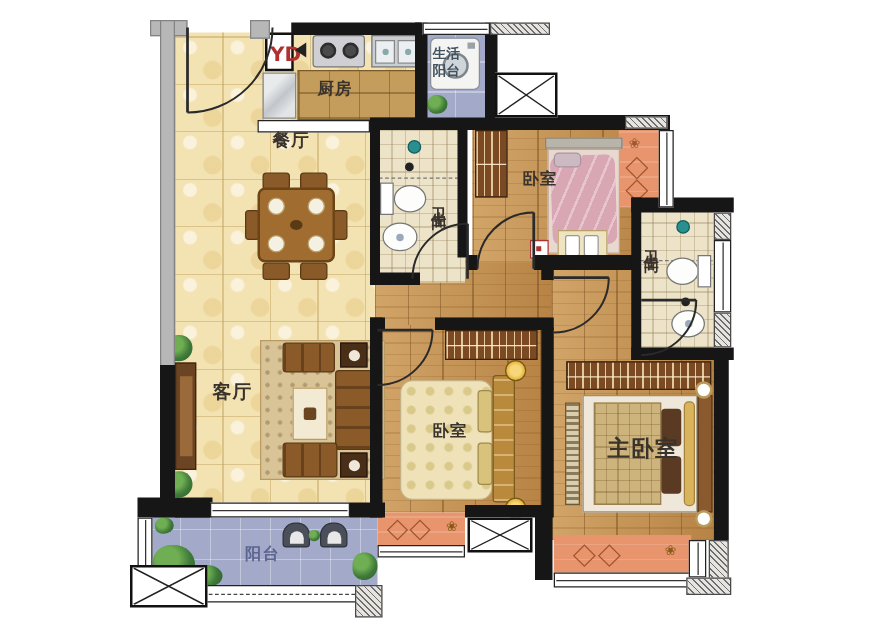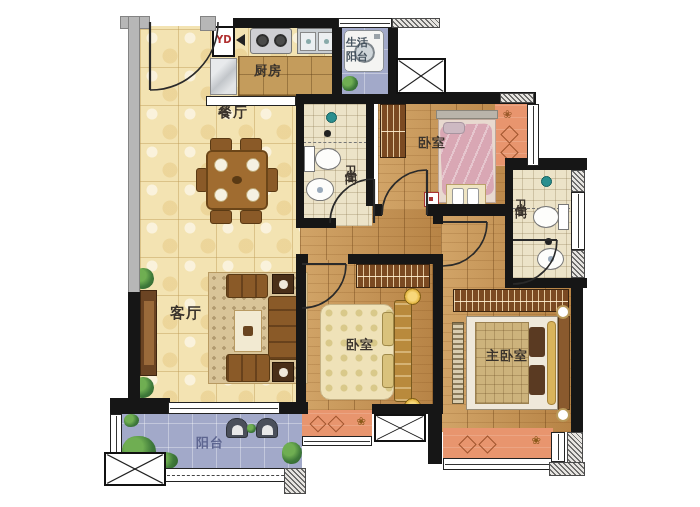--- a/index.html
+++ b/index.html
@@ -85,21 +85,21 @@
     <div class="pill" style="left:28px;top:8px;width:10px;height:10px"></div>
     <div class="ab" style="right:6px;top:5px;color:#8a5a1a;font-size:11px">❀</div>
   </div>
   <div class="ab bay" style="left:443px;top:428px;width:110px;height:32px">
     <div class="pill" style="left:18px;top:10px;width:11px;height:11px"></div>
     <div class="pill" style="left:38px;top:10px;width:11px;height:11px"></div>
     <div class="ab" style="right:12px;top:6px;color:#8a5a1a;font-size:11px">❀</div>
   </div>
 
   <div class="ab" style="left:212px;top:26px;width:23px;height:31px;background:#fff;border:2.5px solid #111">
-    <div class="lbl" style="left:2px;top:6px;font-size:10px;color:#b03030;letter-spacing:0">YD</div>
+    <div class="lbl" style="left:2px;top:6px;font-size:16px;color:#b03030;letter-spacing:0">YD</div>
   </div>
   <div class="ab" style="left:236px;top:34px;width:0;height:0;border-top:6px solid transparent;border-bottom:6px solid transparent;border-right:9px solid #222"></div>
   <div class="ab" style="left:250px;top:28px;width:42px;height:26px;background:#cfcfd4;border:1px solid #777;border-radius:3px">
     <div class="ab" style="left:5px;top:5px;width:13px;height:13px;border-radius:50%;background:#4a4a4a;border:2px solid #2d2d2d"></div>
     <div class="ab" style="left:23px;top:5px;width:13px;height:13px;border-radius:50%;background:#4a4a4a;border:2px solid #2d2d2d"></div>
   </div>
   <div class="ab" style="left:297px;top:28px;width:39px;height:26px;background:#c9ced2;border:1px solid #777">
     <div class="ab" style="left:2px;top:3px;width:16px;height:19px;background:#eceff1;border:1px solid #888">
         <div class="ab" style="left:5px;top:6px;width:5px;height:5px;border-radius:50%;background:#8aa"></div>
       </div>
@@ -295,14 +295,14 @@
 
   <div class="lbl" style="left:254px;top:62px;font-size:13px">厨房</div>
   <div class="lbl" style="left:218px;top:104px;font-size:14px">餐厅</div>
   <div class="lbl" style="left:170px;top:304px;font-size:15px">客厅</div>
   <div class="lbl" style="left:196px;top:434px;font-size:13px;color:#5d6590">阳台</div>
   <div class="lbl" style="left:346px;top:36px;font-size:11px;width:26px;white-space:normal;line-height:14px;color:#44525e;letter-spacing:0">生活阳台</div>
   <div class="lbl" style="left:418px;top:134px;font-size:13px">卧室</div>
   <div class="lbl vtext" style="left:342px;top:156px;font-size:12px;height:66px">卫生间</div>
   <div class="lbl vtext" style="left:512px;top:190px;font-size:12px;height:66px">卫生间</div>
   <div class="lbl" style="left:346px;top:336px;font-size:13px">卧室</div>
-  <div class="lbl" style="left:486px;top:347px;font-size:13px">主卧室</div>
+  <div class="lbl" style="left:486px;top:347px;font-size:18px">主卧室</div>
 </div>
 
 </body></html>

